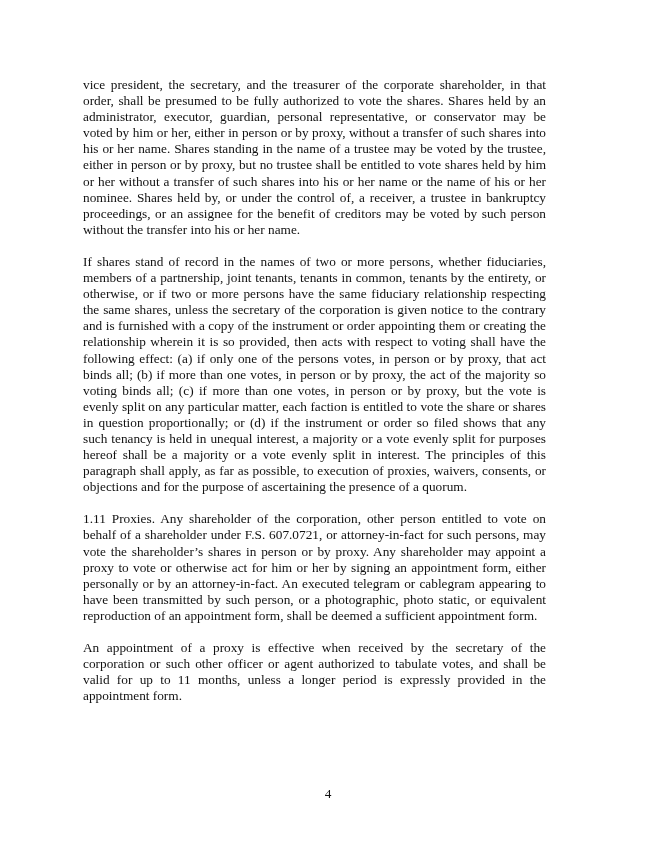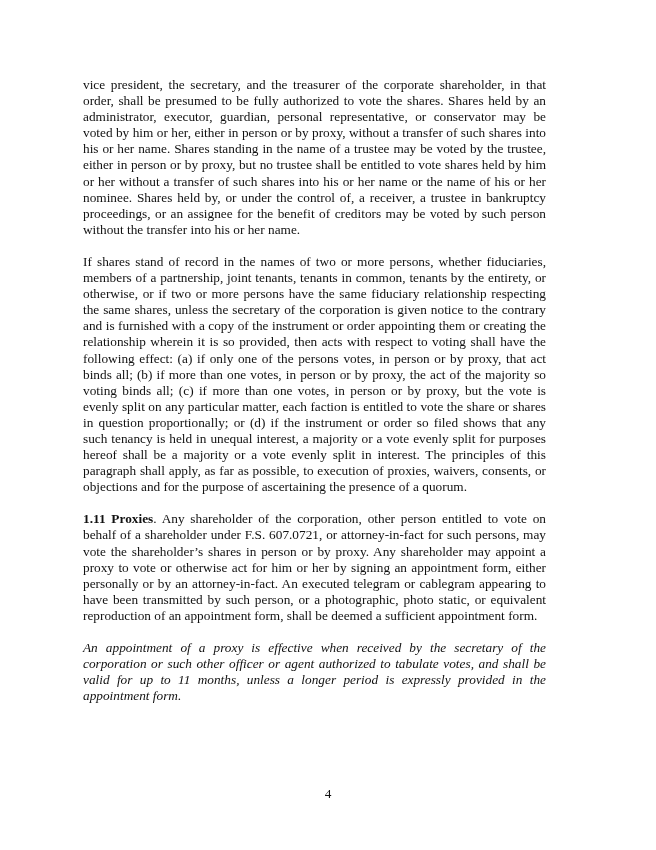--- a/index.html
+++ b/index.html
@@ -3,22 +3,22 @@
 <meta charset="utf-8">
 <style>
   html, body { margin: 0; padding: 0; background: #ffffff; }
   body { width: 656px; height: 850px; position: relative; overflow: hidden; }
   .page {
     position: absolute; left: 83px; top: 77px; width: 463px;
     font-family: "Liberation Serif", serif; font-size: 13.3px; line-height: 16.1px;
     color: #111111; text-align: justify;
   }
   .para { margin: 0 0 16px 0; }
-  .para.last { margin-bottom: 12px; font-style: italic; }
-  .heading { font-weight: bold; margin-top: 42px; }
+  .para.last { margin-bottom: 12px; }
+  .heading { font-weight: normal; margin-top: 42px; }
   .page-number {
     position: absolute; left: 0; width: 656px; top: 786px; text-align: center;
     font-family: "Liberation Serif", serif; font-size: 13.3px; color: #111111;
   }
 </style>
 </head>
 <body>
 
 <div class="page">
   <p class="para">

